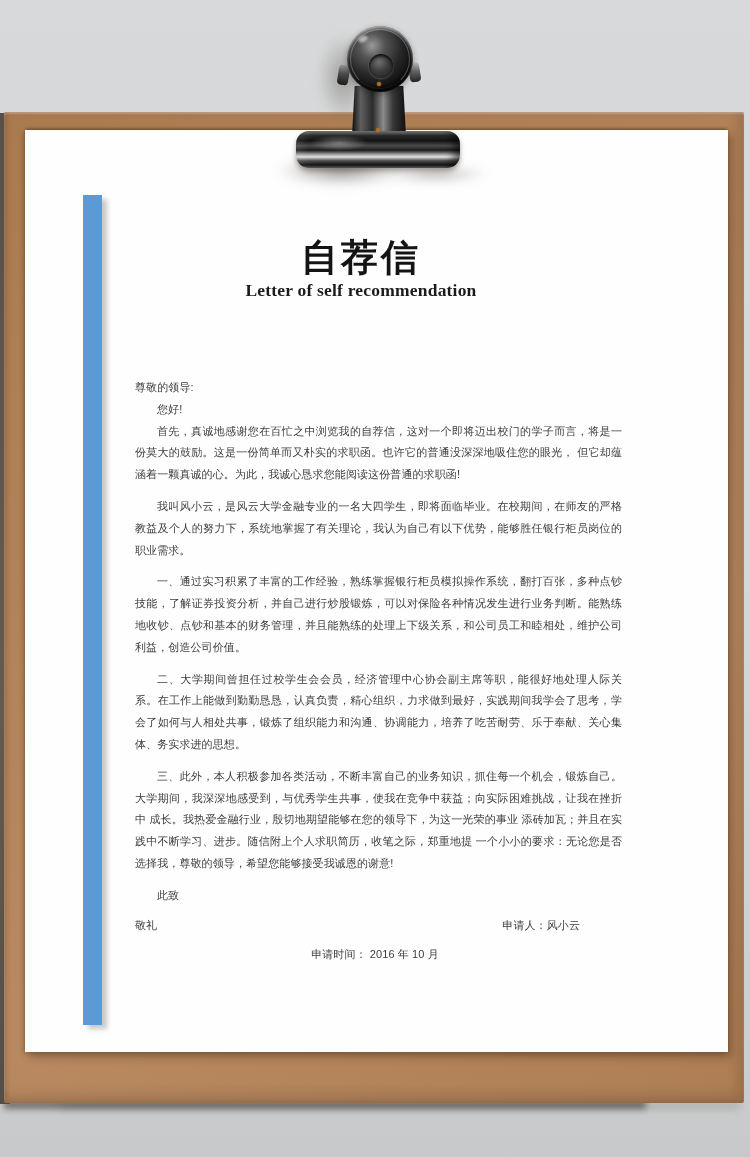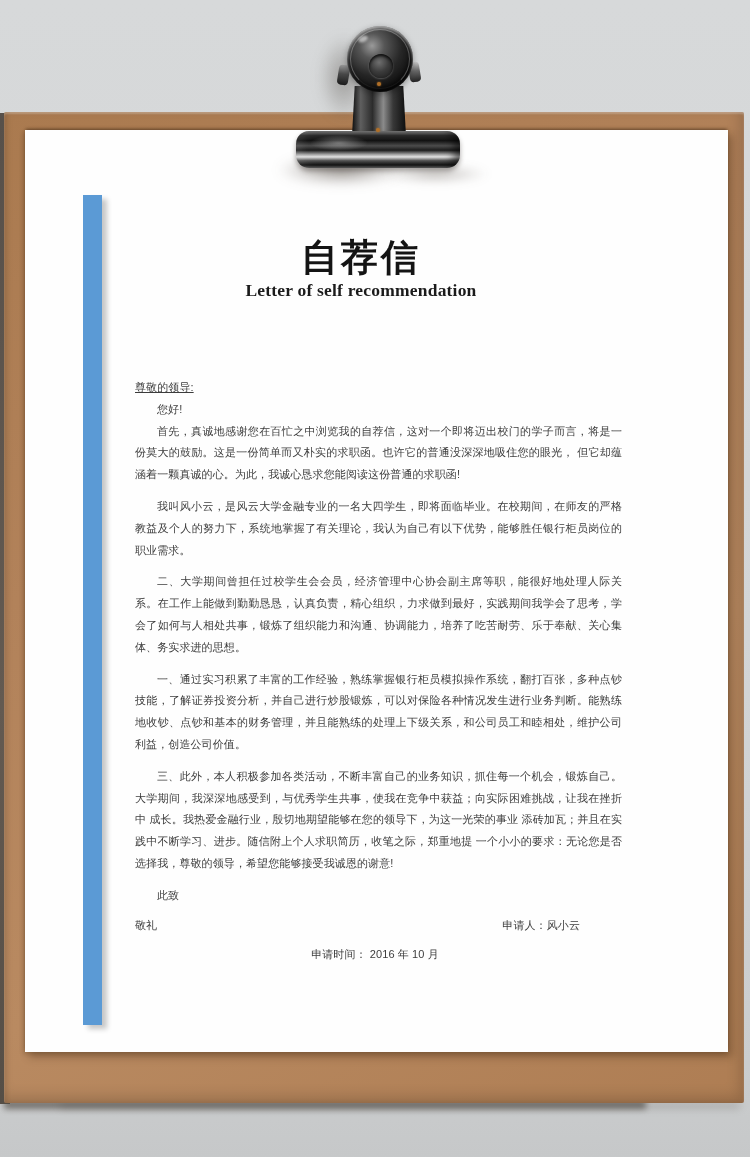--- a/index.html
+++ b/index.html
@@ -34,21 +34,21 @@
   
   .title-wrap { position:absolute; left:100px; top:236px; width:522px; text-align:center; color:#141414; }
   .doc-title { font-size:37px; font-weight:bold; letter-spacing:3px; line-height:44px; }
   .doc-subtitle { font-family:"Liberation Serif", serif; font-weight:bold; font-size:17.5px; letter-spacing:0.2px; color:#1b1b1b; }
 
   
   .body-text { position:absolute; left:135px; top:377px; width:487px;
     font-size:11px; line-height:21.8px; color:#3c3c3c; letter-spacing:0.1px;
     text-align:justify; }
   .body-text p { text-indent:2em; }
-  .no-indent { text-indent:0 !important;text-decoration:underline; }
+  .no-indent { text-indent:0 !important; }
   .gap { margin-top:10px; }
   .sign-row { display:flex; justify-content:space-between; margin-top:8px; text-indent:0; }
   .sign-row .right { margin-right:42px; }
   .date-row { text-align:center; padding-right:7px; margin-top:8px; text-indent:0; }
 
   
   .clip-wall-shadow { position:absolute; left:318px; top:34px; width:52px; height:88px;
     background:radial-gradient(ellipse at center, rgba(85,80,74,0.45) 0%, rgba(85,80,74,0) 70%); filter:blur(6px); }
   .clip-bar-shadow { position:absolute; left:276px; top:155px; width:130px; height:30px;
     background:radial-gradient(ellipse at center, rgba(62,52,44,0.55) 0%, rgba(62,52,44,0) 70%); filter:blur(6px); }
@@ -102,22 +102,22 @@
   <div class="title-wrap">
     <div class="doc-title">自荐信</div>
     <div class="doc-subtitle">Letter of self recommendation</div>
   </div>
 
   <div class="body-text">
     <p class="no-indent">尊敬的领导:</p>
     <p>您好!</p>
     <p>首先，真诚地感谢您在百忙之中浏览我的自荐信，这对一个即将迈出校门的学子而言，将是一份莫大的鼓励。这是一份简单而又朴实的求职函。也许它的普通没深深地吸住您的眼光， 但它却蕴涵着一颗真诚的心。为此，我诚心恳求您能阅读这份普通的求职函!</p>
     <p class="gap">我叫风小云，是风云大学金融专业的一名大四学生，即将面临毕业。在校期间，在师友的严格教益及个人的努力下，系统地掌握了有关理论，我认为自己有以下优势，能够胜任银行柜员岗位的职业需求。</p>
+    <p class="gap">一、通过实习积累了丰富的工作经验，熟练掌握银行柜员模拟操作系统，翻打百张，多种点钞技能，了解证券投资分析，并自己进行炒股锻炼，可以对保险各种情况发生进行业务判断。能熟练地收钞、点钞和基本的财务管理，并且能熟练的处理上下级关系，和公司员工和睦相处，维护公司利益，创造公司价值。</p>
     <p class="gap">二、大学期间曾担任过校学生会会员，经济管理中心协会副主席等职，能很好地处理人际关系。在工作上能做到勤勤恳恳，认真负责，精心组织，力求做到最好，实践期间我学会了思考，学会了如何与人相处共事，锻炼了组织能力和沟通、协调能力，培养了吃苦耐劳、乐于奉献、关心集体、务实求进的思想。</p>
-    <p class="gap">一、通过实习积累了丰富的工作经验，熟练掌握银行柜员模拟操作系统，翻打百张，多种点钞技能，了解证券投资分析，并自己进行炒股锻炼，可以对保险各种情况发生进行业务判断。能熟练地收钞、点钞和基本的财务管理，并且能熟练的处理上下级关系，和公司员工和睦相处，维护公司利益，创造公司价值。</p>
     <p class="gap">三、此外，本人积极参加各类活动，不断丰富自己的业务知识，抓住每一个机会，锻炼自己。大学期间，我深深地感受到，与优秀学生共事，使我在竞争中获益；向实际困难挑战，让我在挫折中 成长。我热爱金融行业，殷切地期望能够在您的领导下，为这一光荣的事业 添砖加瓦；并且在实践中不断学习、进步。随信附上个人求职简历，收笔之际，郑重地提 一个小小的要求：无论您是否选择我，尊敬的领导，希望您能够接受我诚恩的谢意!</p>
     <p class="gap">此致</p>
     <div class="sign-row">
       <span>敬礼</span>
       <span class="right">申请人：风小云</span>
     </div>
     <div class="date-row">申请时间： 2016 年 10 月</div>
   </div>
 
   <div class="clip-wall-shadow"></div>

